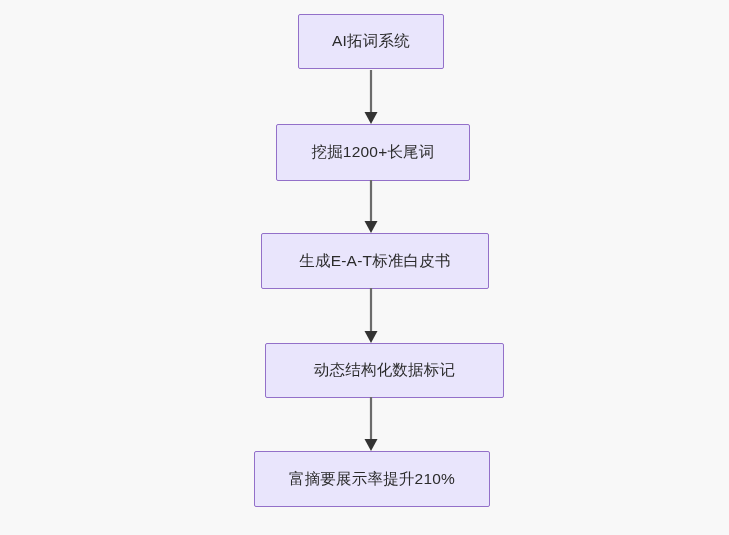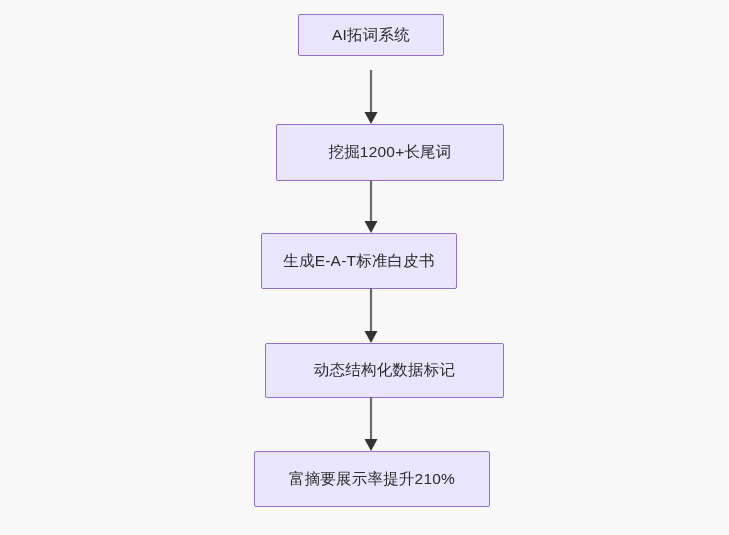--- a/index.html
+++ b/index.html
@@ -46,43 +46,43 @@
   .flow-connector svg {
     display: block;
     overflow: visible;
   }
 </style>
 </head>
 <body>
 
 <div id="flowchart-canvas">
 
-  <div class="flow-node" style="left:298px; top:14px; width:146px; height:42px;align-items:center;">
+  <div class="flow-node" style="left:298px; top:14px; width:146px; height:55px;align-items:center;">
     <span class="node-label">AI拓词系统</span>
   </div>
 
   <div class="flow-connector" style="left:359px; top:70px; height:55px;">
     <svg width="24" height="55" viewBox="0 0 24 55" aria-hidden="true">
       <line x1="12" y1="0" x2="12" y2="44" stroke="#6b6b6b" stroke-width="2.2"></line>
       <polygon points="12,54 5.5,42 18.5,42" fill="#333333"></polygon>
     </svg>
   </div>
 
-  <div class="flow-node" style="left:276px; top:124px; width:228px; height:57px;">
+  <div class="flow-node" style="left:276px; top:124px; width:194px; height:57px;">
     <span class="node-label">挖掘1200+长尾词</span>
   </div>
 
   <div class="flow-connector" style="left:359px; top:180px; height:54px;">
     <svg width="24" height="54" viewBox="0 0 24 54" aria-hidden="true">
       <line x1="12" y1="0" x2="12" y2="43" stroke="#6b6b6b" stroke-width="2.2"></line>
       <polygon points="12,53 5.5,41 18.5,41" fill="#333333"></polygon>
     </svg>
   </div>
 
-  <div class="flow-node" style="left:261px; top:233px; width:196px; height:56px;">
+  <div class="flow-node" style="left:261px; top:233px; width:228px; height:56px;">
     <span class="node-label">生成E-A-T标准白皮书</span>
   </div>
 
   <div class="flow-connector" style="left:359px; top:288px; height:56px;">
     <svg width="24" height="56" viewBox="0 0 24 56" aria-hidden="true">
       <line x1="12" y1="0" x2="12" y2="45" stroke="#6b6b6b" stroke-width="2.2"></line>
       <polygon points="12,55 5.5,43 18.5,43" fill="#333333"></polygon>
     </svg>
   </div>
 

